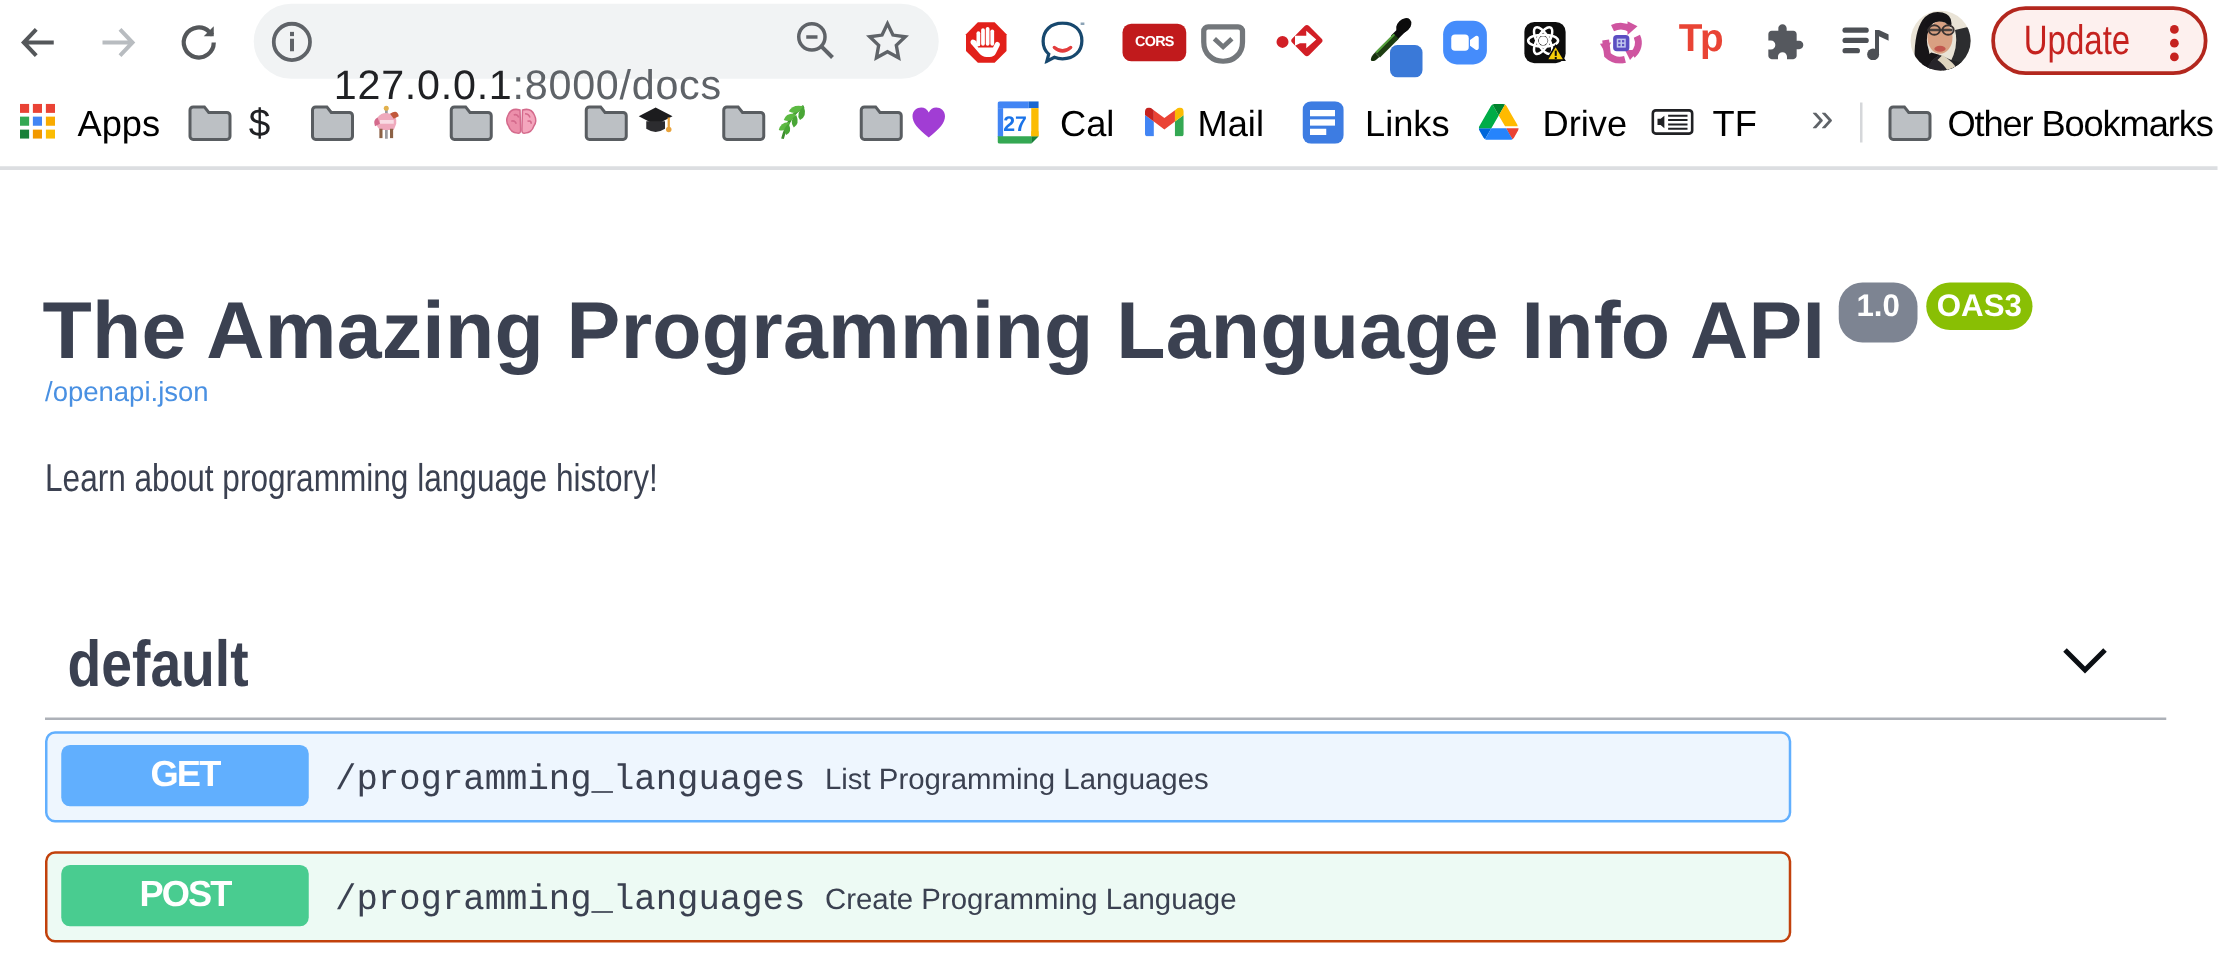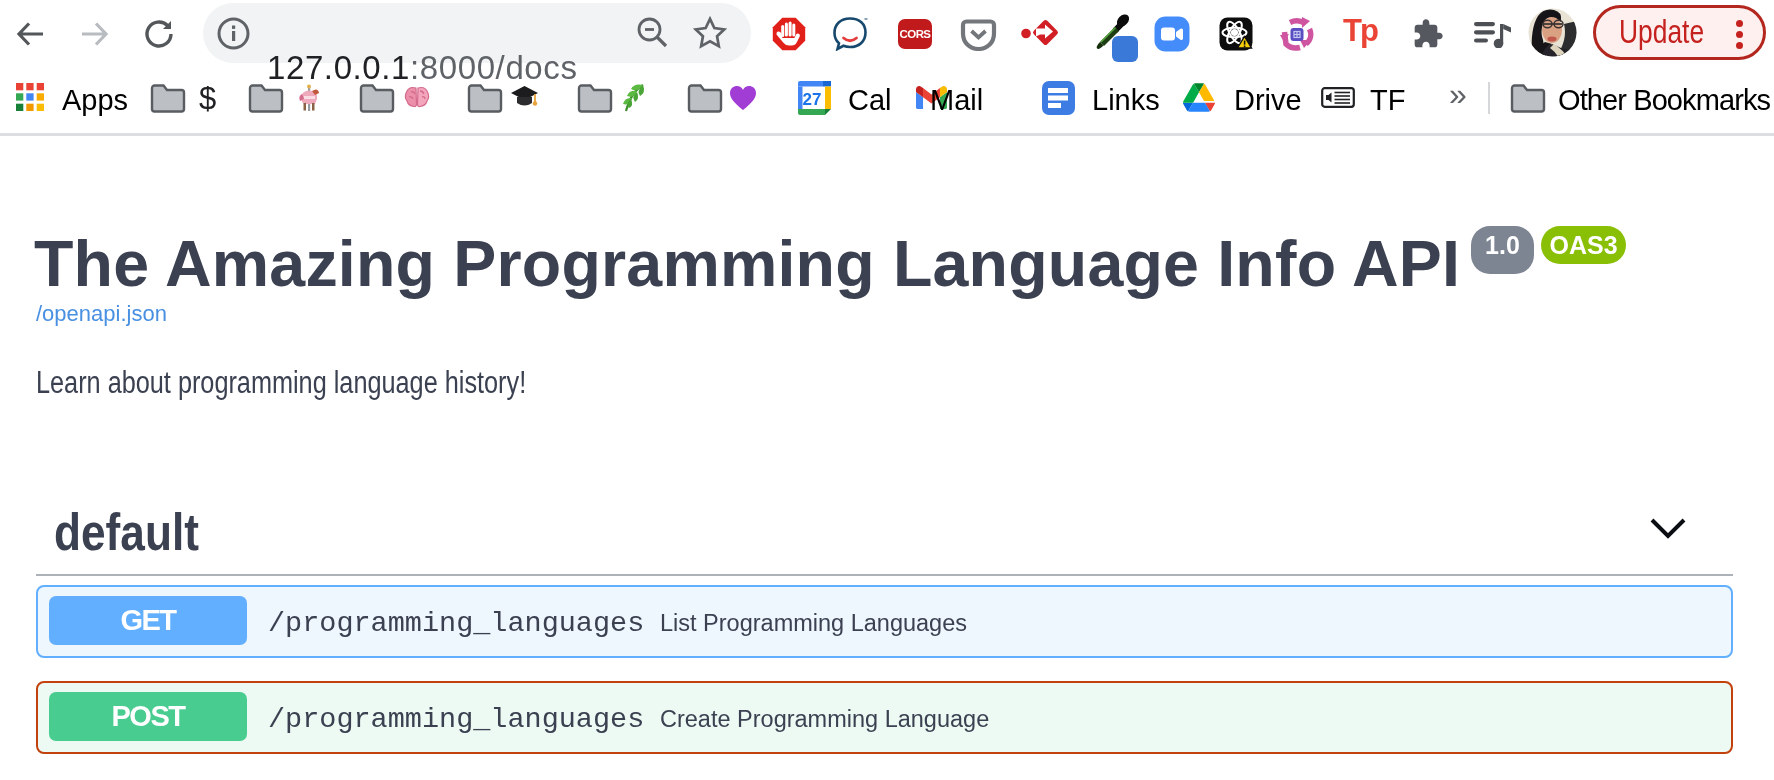--- a/index.html
+++ b/index.html
@@ -15,21 +15,21 @@
   .dot { position:absolute; border-radius:50%; background:#c5221f; width:7px; height:7px; }
   
   #title { position:absolute; left:34px; top:227px; font-size:64.5px; line-height:74px; font-weight:bold; color:#3b4151; white-space:nowrap; letter-spacing:0.2px; }
   .badge { position:absolute; border-radius:19px; color:#fff; font-weight:bold; text-align:center; }
   #badge-v { left:1471px; top:226px; width:63px; height:48px; background:#7d8492; font-size:25px; line-height:38px; }
   #badge-oas { left:1541px; top:226px; width:85px; height:38px; background:#89bf04; font-size:25px; line-height:38px; }
   #openapilink { position:absolute; left:36px; top:301px; font-size:22px; line-height:26px; color:#4990e2; }
   #desc { position:absolute; left:36px; top:365px; font-size:31px; line-height:36px; color:#3b4151; transform:scaleX(0.815); transform-origin:0 0; }
   #defaulthead { position:absolute; left:54px; top:504px; font-size:52px; line-height:56px; font-weight:bold; color:#3b4151; transform:scaleX(0.85); transform-origin:0 0; }
   #sectline { position:absolute; left:36px; top:574px; width:1697px; height:2px; background:#adb1b8; }
-  .oprow { position:absolute; left:36px; width:1697px; height:73px; border-radius:8px; }
+  .oprow { position:absolute; left:36px; width:1397px; height:73px; border-radius:8px; }
   #getrow { top:585px; background:#eef6fe; border:2px solid #61affe; }
   #postrow { top:681px; background:#edfaf4; border:2px solid #c2410c; }
   .opbtn { position:absolute; left:11px; top:9px; width:198px; height:49px; border-radius:7px; color:#fff; font-weight:bold; font-size:29px; text-align:center; line-height:49px; letter-spacing:-1.5px; }
   #getbtn { background:#61affe; }
   #postbtn { background:#49cc90; }
   .oppath { position:absolute; left:230px; top:20px; font-family:"Liberation Mono", monospace; font-weight:normal; font-size:28.5px; line-height:33px; color:#3b4151; letter-spacing:0; }
   .opsum { position:absolute; left:622px; top:22px; font-size:23.5px; line-height:28px; color:#3b4151; }
 </style>
 </head>
 <body>
@@ -68,21 +68,21 @@
     <rect x="16.6" y="4.5" width="3" height="15" rx="1.5"></rect>
     <rect x="20.3" y="6.5" width="3" height="13" rx="1.5"></rect>
     <path d="M9.2 16 q-3-2.5-4.5-0.5 q-1 1.5 1 3.5 l6 7 q2 2.5 5.5 2.5 h2.5 q3.5 0 5-3 l3-6 q0.8-2-1-2.8 q-1.8-0.8-2.8 1.2 l-1.5 3 h-12 z"></path>
   </g>
 </svg>
 <svg class="abs" style="left:832px;top:17px" width="36" height="34" viewBox="0 0 36 34">
   <path d="M18 1.5 C8.5 1.5 2.5 7.5 2.5 16 c0 4.5 1.8 8 4.5 10.3 L5.5 32 l6-3.2 c2 0.8 4.2 1.2 6.5 1.2 c9.5 0 15.5-6 15.5-14.5 S27.5 1.5 18 1.5 z" fill="#fff" stroke="#17486e" stroke-width="2.6"></path>
   <path d="M11.5 21 q6.5 5.5 13 0" fill="none" stroke="#e33d3d" stroke-width="2.8" stroke-linecap="round"></path>
   <rect x="32.5" y="1" width="3" height="2" fill="#17486e" opacity="0.5"></rect>
 </svg>
-<div class="abs" style="left:898px;top:19px;width:34px;height:30px;border-radius:7px;background:#c11a1c;color:#fff;font-weight:bold;font-size:11.5px;text-align:center;line-height:30px;letter-spacing:-0.6px;">CORS</div>
+<div class="abs" style="left:898px;top:19px;width:51px;height:30px;border-radius:7px;background:#c11a1c;color:#fff;font-weight:bold;font-size:11.5px;text-align:center;line-height:30px;letter-spacing:-0.6px;">CORS</div>
 <svg class="abs" style="left:960px;top:19px" width="37" height="32" viewBox="0 0 37 32">
   <path d="M3 6 a3.5 3.5 0 0 1 3.5-3.5 h24 A3.5 3.5 0 0 1 34 6 v8.5 C34 24 27 30 18.5 30 S3 24 3 14.5 z" fill="#fff" stroke="#73777b" stroke-width="4.2"></path>
   <path d="M11.5 12 l7 6.5 7-6.5" fill="none" stroke="#73777b" stroke-width="3.8"></path>
 </svg>
 <svg class="abs" style="left:1019px;top:14px" width="44" height="38" viewBox="0 0 44 38">
   <g fill="#d21f26">
     <rect x="17" y="9" width="19" height="19" rx="2.5" transform="rotate(45 26.5 18.5)"></rect>
     <circle cx="7" cy="19.5" r="4.8"></circle>
   </g>
   <path d="M17 22.5 v-8 h9 v-4 l8 7 -8 7 v-4 h-5 z" fill="#fff"></path>
@@ -260,21 +260,21 @@
 </svg>
 <div class="bm-label" style="left:848px;">Cal</div>
 
 <svg class="abs" style="left:916px;top:86px" width="31" height="23.25" viewBox="52 42 88 66">
   <path fill="#4285f4" d="M58 108h14V74L52 59v43c0 3.32 2.69 6 6 6"></path>
   <path fill="#34a853" d="M120 108h14c3.32 0 6-2.69 6-6V59l-20 15"></path>
   <path fill="#fbbc04" d="M120 48v26l20-15v-8c0-7.42-8.47-11.65-14.4-7.2"></path>
   <path fill="#ea4335" d="M72 74V48l24 18 24-18v26L96 92"></path>
   <path fill="#c5221f" d="M52 51v8l20 15V48l-5.6-4.2c-5.94-4.45-14.4-.22-14.4 7.2"></path>
 </svg>
-<div class="bm-label" style="left:930px;">Mail</div>
+<div class="bm-label" style="left:958px;">Mail</div>
 
 <svg class="abs" style="left:1042px;top:81px" width="33" height="34" viewBox="0 0 33 34">
   <rect x="0" y="0" width="33" height="34" rx="7" fill="#3d7ce2"></rect>
   <rect x="6" y="7" width="20" height="5" fill="#fff"></rect>
   <rect x="6" y="14.5" width="20" height="5" fill="#fff"></rect>
   <rect x="6" y="22" width="13" height="5" fill="#fff"></rect>
 </svg>
 <div class="bm-label" style="left:1092px;">Links</div>
 
 <svg class="abs" style="left:1183px;top:83px" width="32" height="29" viewBox="0 0 87.3 78">

